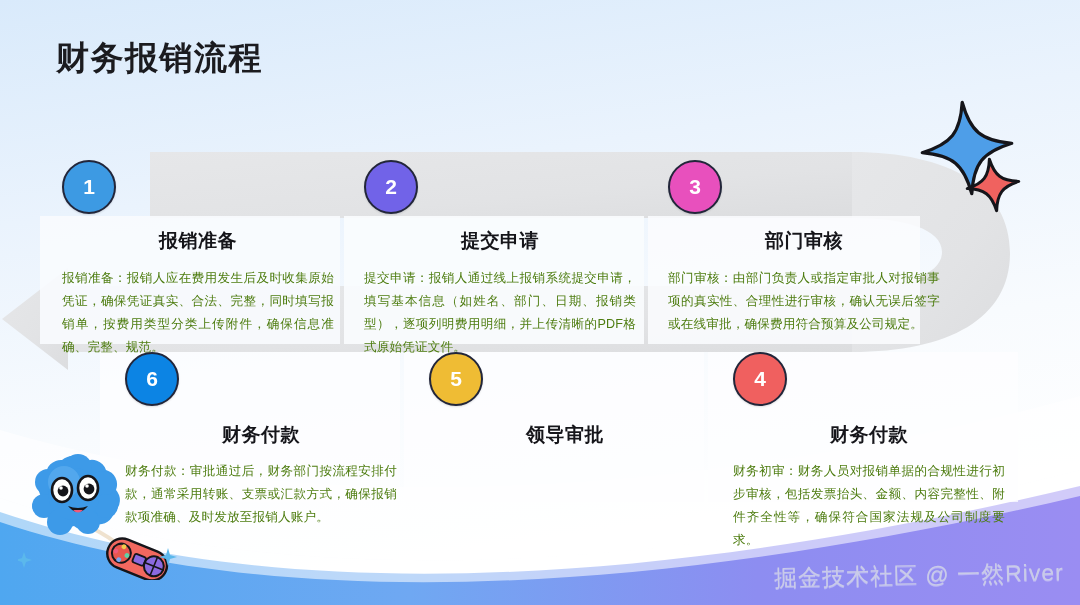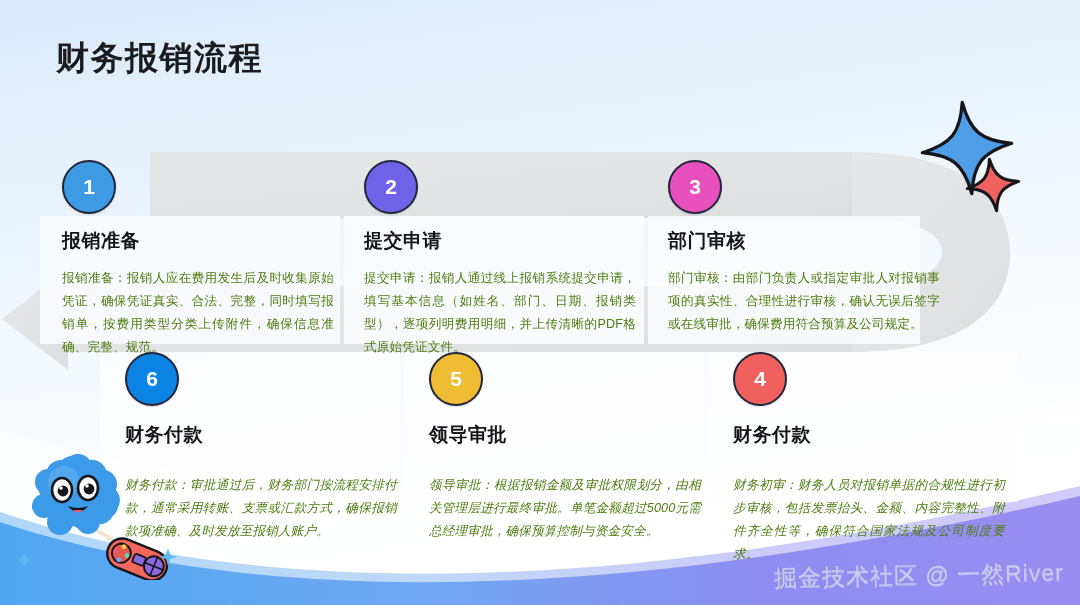--- a/index.html
+++ b/index.html
@@ -31,37 +31,37 @@
   .step { position:absolute; width:272px; }
   .badge {
     width:54px; height:54px; border-radius:50%;
     border:2px solid #22263a;
     display:flex; align-items:center; justify-content:center;
     font-size:21px; font-weight:bold; color:#ffffff;
     box-shadow:0 1px 2px rgba(0,0,0,.12);
   }
   .step-title {
     margin-top:14px;
-    font-size:19px; font-weight:bold; color:#15151a; letter-spacing:.5px;
+    font-size:19px; font-weight:bold; color:#15151a; letter-spacing:.5px;text-align:center;
   }
   .step-desc {
     margin-top:13px;
     font-size:12.6px; color:#4d7c0f; line-height:1.82; letter-spacing:.15px;
     text-align:justify;
   }
 
   
   .s1 { left:62px;  top:160px; }
   .s2 { left:364px; top:160px; }
   .s3 { left:668px; top:160px; }
   
   .s6 { left:125px; top:352px; }
   .s5 { left:429px; top:352px; }
   .s4 { left:733px; top:352px; }
-  .s4 .step-desc, .s5 .step-desc, .s6 .step-desc { margin-top:26px;font-style:italic; }
+  .s4 .step-desc, .s5 .step-desc, .s6 .step-desc { margin-top:12px; }
   .s4 .step-title, .s5 .step-title, .s6 .step-title { margin-top:16px; }
 
   
   .mascot { position:absolute; left:18px; top:448px; width:170px; height:132px; z-index:11; }
 
   
   .stars { position:absolute; left:912px; top:92px; width:130px; height:126px; z-index:11; }
 
   
   .watermark {
@@ -153,21 +153,20 @@
 
   <div class="step s4">
     <div class="badge" style="background:#f0605f">4</div>
     <div class="step-title">财务付款</div>
     <div class="step-desc">财务初审：财务人员对报销单据的合规性进行初步审核，包括发票抬头、金额、内容完整性、附件齐全性等，确保符合国家法规及公司制度要求。</div>
   </div>
 
   <div class="step s5">
     <div class="badge" style="background:#efbc34">5</div>
     <div class="step-title">领导审批</div>
-    <div class="step-desc">领导审批：根据报销金额及审批权限划分，由相关管理层进行最终审批。单笔金额超过5000元需总经理审批，确保预算控制与资金安全。</div>
   </div>
 
   <div class="step s6">
     <div class="badge" style="background:#0c84e4">6</div>
     <div class="step-title">财务付款</div>
     <div class="step-desc">财务付款：审批通过后，财务部门按流程安排付款，通常采用转账、支票或汇款方式，确保报销款项准确、及时发放至报销人账户。</div>
   </div>
 
 </div>
 

